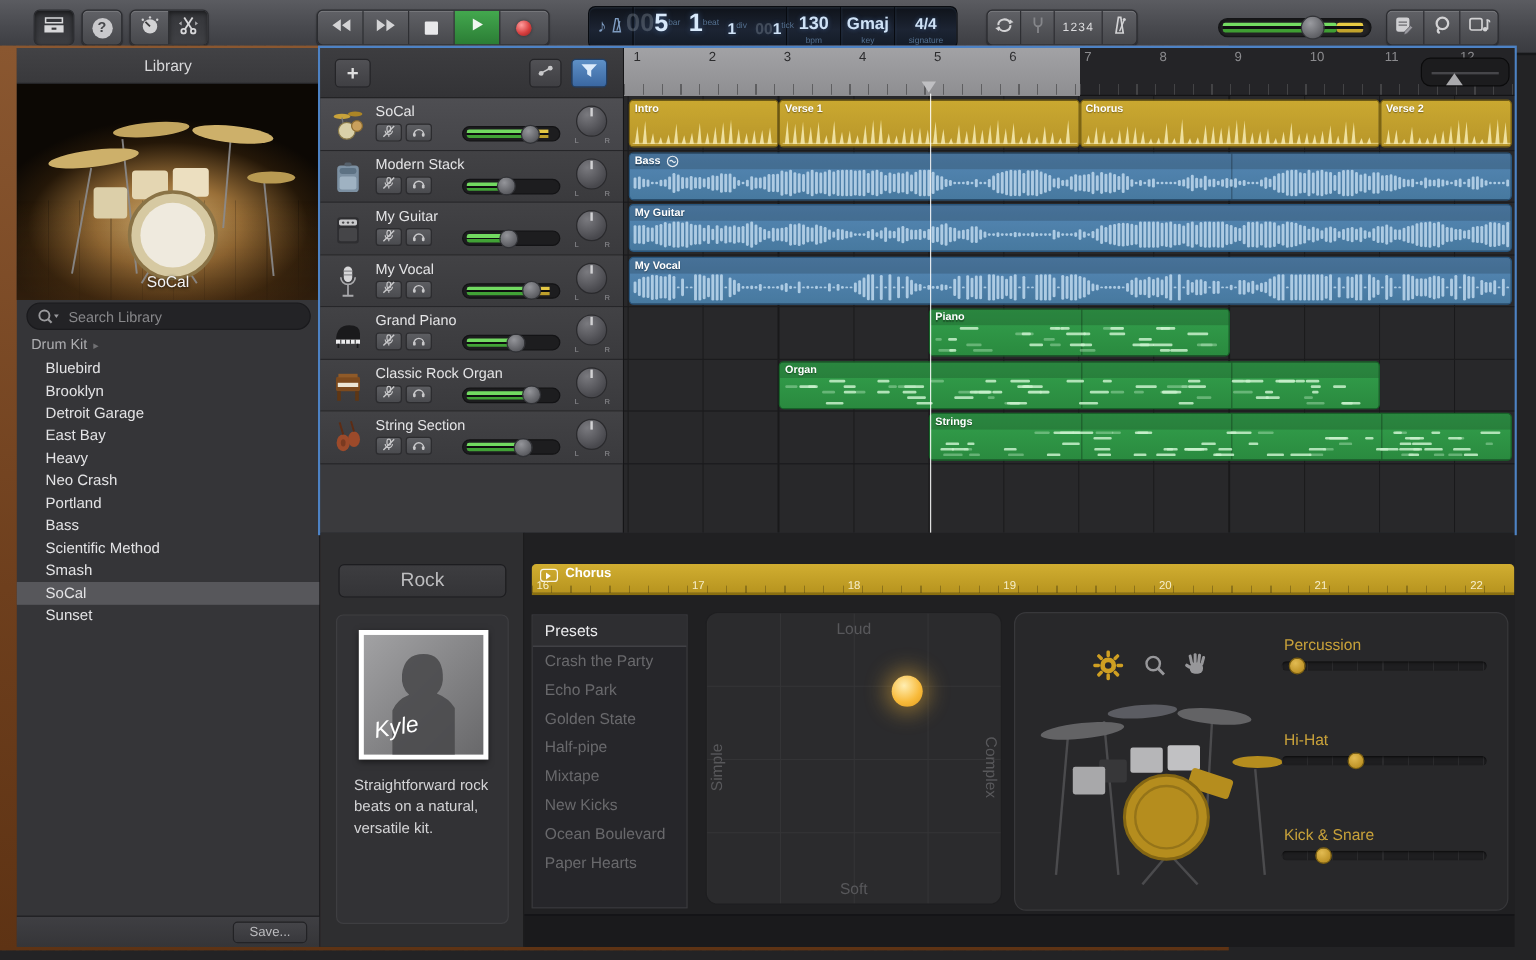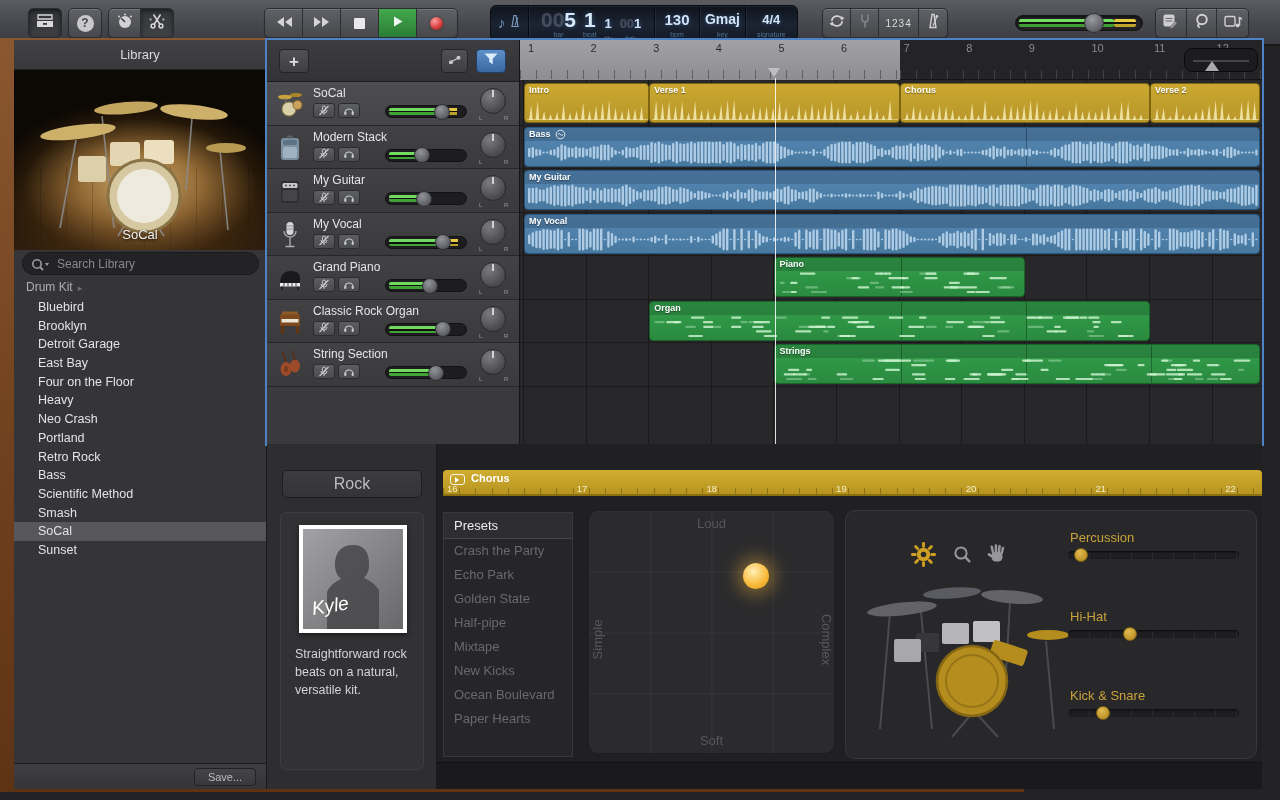--- a/index.html
+++ b/index.html
@@ -28,21 +28,21 @@
     font-size:12px; font-weight:bold; display:flex; align-items:center; justify-content:center; }
 
   
   .lcd { position:absolute; left:490px; top:5px; width:308px; height:36px; border-radius:6px;
     background:linear-gradient(#0f131a,#1c2433 55%,#131a26); border:1px solid #090c11;
     box-shadow:inset 0 1px 1px rgba(140,180,230,.12); display:flex; align-items:stretch; }
   .lcd-sec { display:flex; flex-direction:column; align-items:center; justify-content:center;
     border-right:1px solid #070a10; box-shadow:1px 0 0 rgba(120,160,210,.10); padding:0 4px; }
   .lcd-sec:last-child { border-right:none; box-shadow:none; }
   .lcd-pos { flex-direction:row; align-items:flex-start; gap:7px; padding-top:2px; }
-  .lcd-col { display:flex; flex-direction:column; align-items:center; }
+  .lcd-col { display:flex; align-items:center; }
   .d-big { font-size:21px; font-weight:bold; color:#d8e9fb; line-height:23px; text-shadow:0 0 5px rgba(110,170,255,.4); }
   .d-med { font-size:13px; font-weight:bold; color:#cfe2f6; line-height:23px; padding-top:4px; text-shadow:0 0 4px rgba(110,170,255,.35); }
   .dim { opacity:.22; }
   .lcd-lab { font-size:7px; color:#54708f; line-height:8px; }
   .lcd-note { color:#7e9cc0; font-size:15px; line-height:14px; }
 
   
   .tvol { position:absolute; left:1015px; top:15px; width:128px; height:16px; border-radius:8px;
     background:#232325; border:1px solid #141517; box-shadow:inset 0 1px 3px rgba(0,0,0,.6); }
   .tvol .g,.tvol .yl { position:absolute; top:3px; bottom:3px; }
@@ -390,25 +390,23 @@
               <path d="M14,5 l4,0 l-2,3 z" fill="#9a9a9d"></path>
             </svg></span>
         <input type="text" placeholder="Search Library" style="">
       </div>
       <div class="lib-cat"><span>Drum Kit</span><span class="chev">▸</span></div>
       <div class="lib-list" id="libList">
           <div class="lib-item">Bluebird</div>
           <div class="lib-item">Brooklyn</div>
           <div class="lib-item">Detroit Garage</div>
           <div class="lib-item">East Bay</div>
-          <div class="lib-item">Four on the Floor</div>
           <div class="lib-item">Heavy</div>
           <div class="lib-item">Neo Crash</div>
           <div class="lib-item">Portland</div>
-          <div class="lib-item">Retro Rock</div>
           <div class="lib-item">Bass</div>
           <div class="lib-item">Scientific Method</div>
           <div class="lib-item">Smash</div>
           <div class="lib-item sel">SoCal</div>
           <div class="lib-item">Sunset</div>
         </div>
       <div class="lib-save">
         <div class="save-btn">Save...</div>
       </div>
     </aside>

